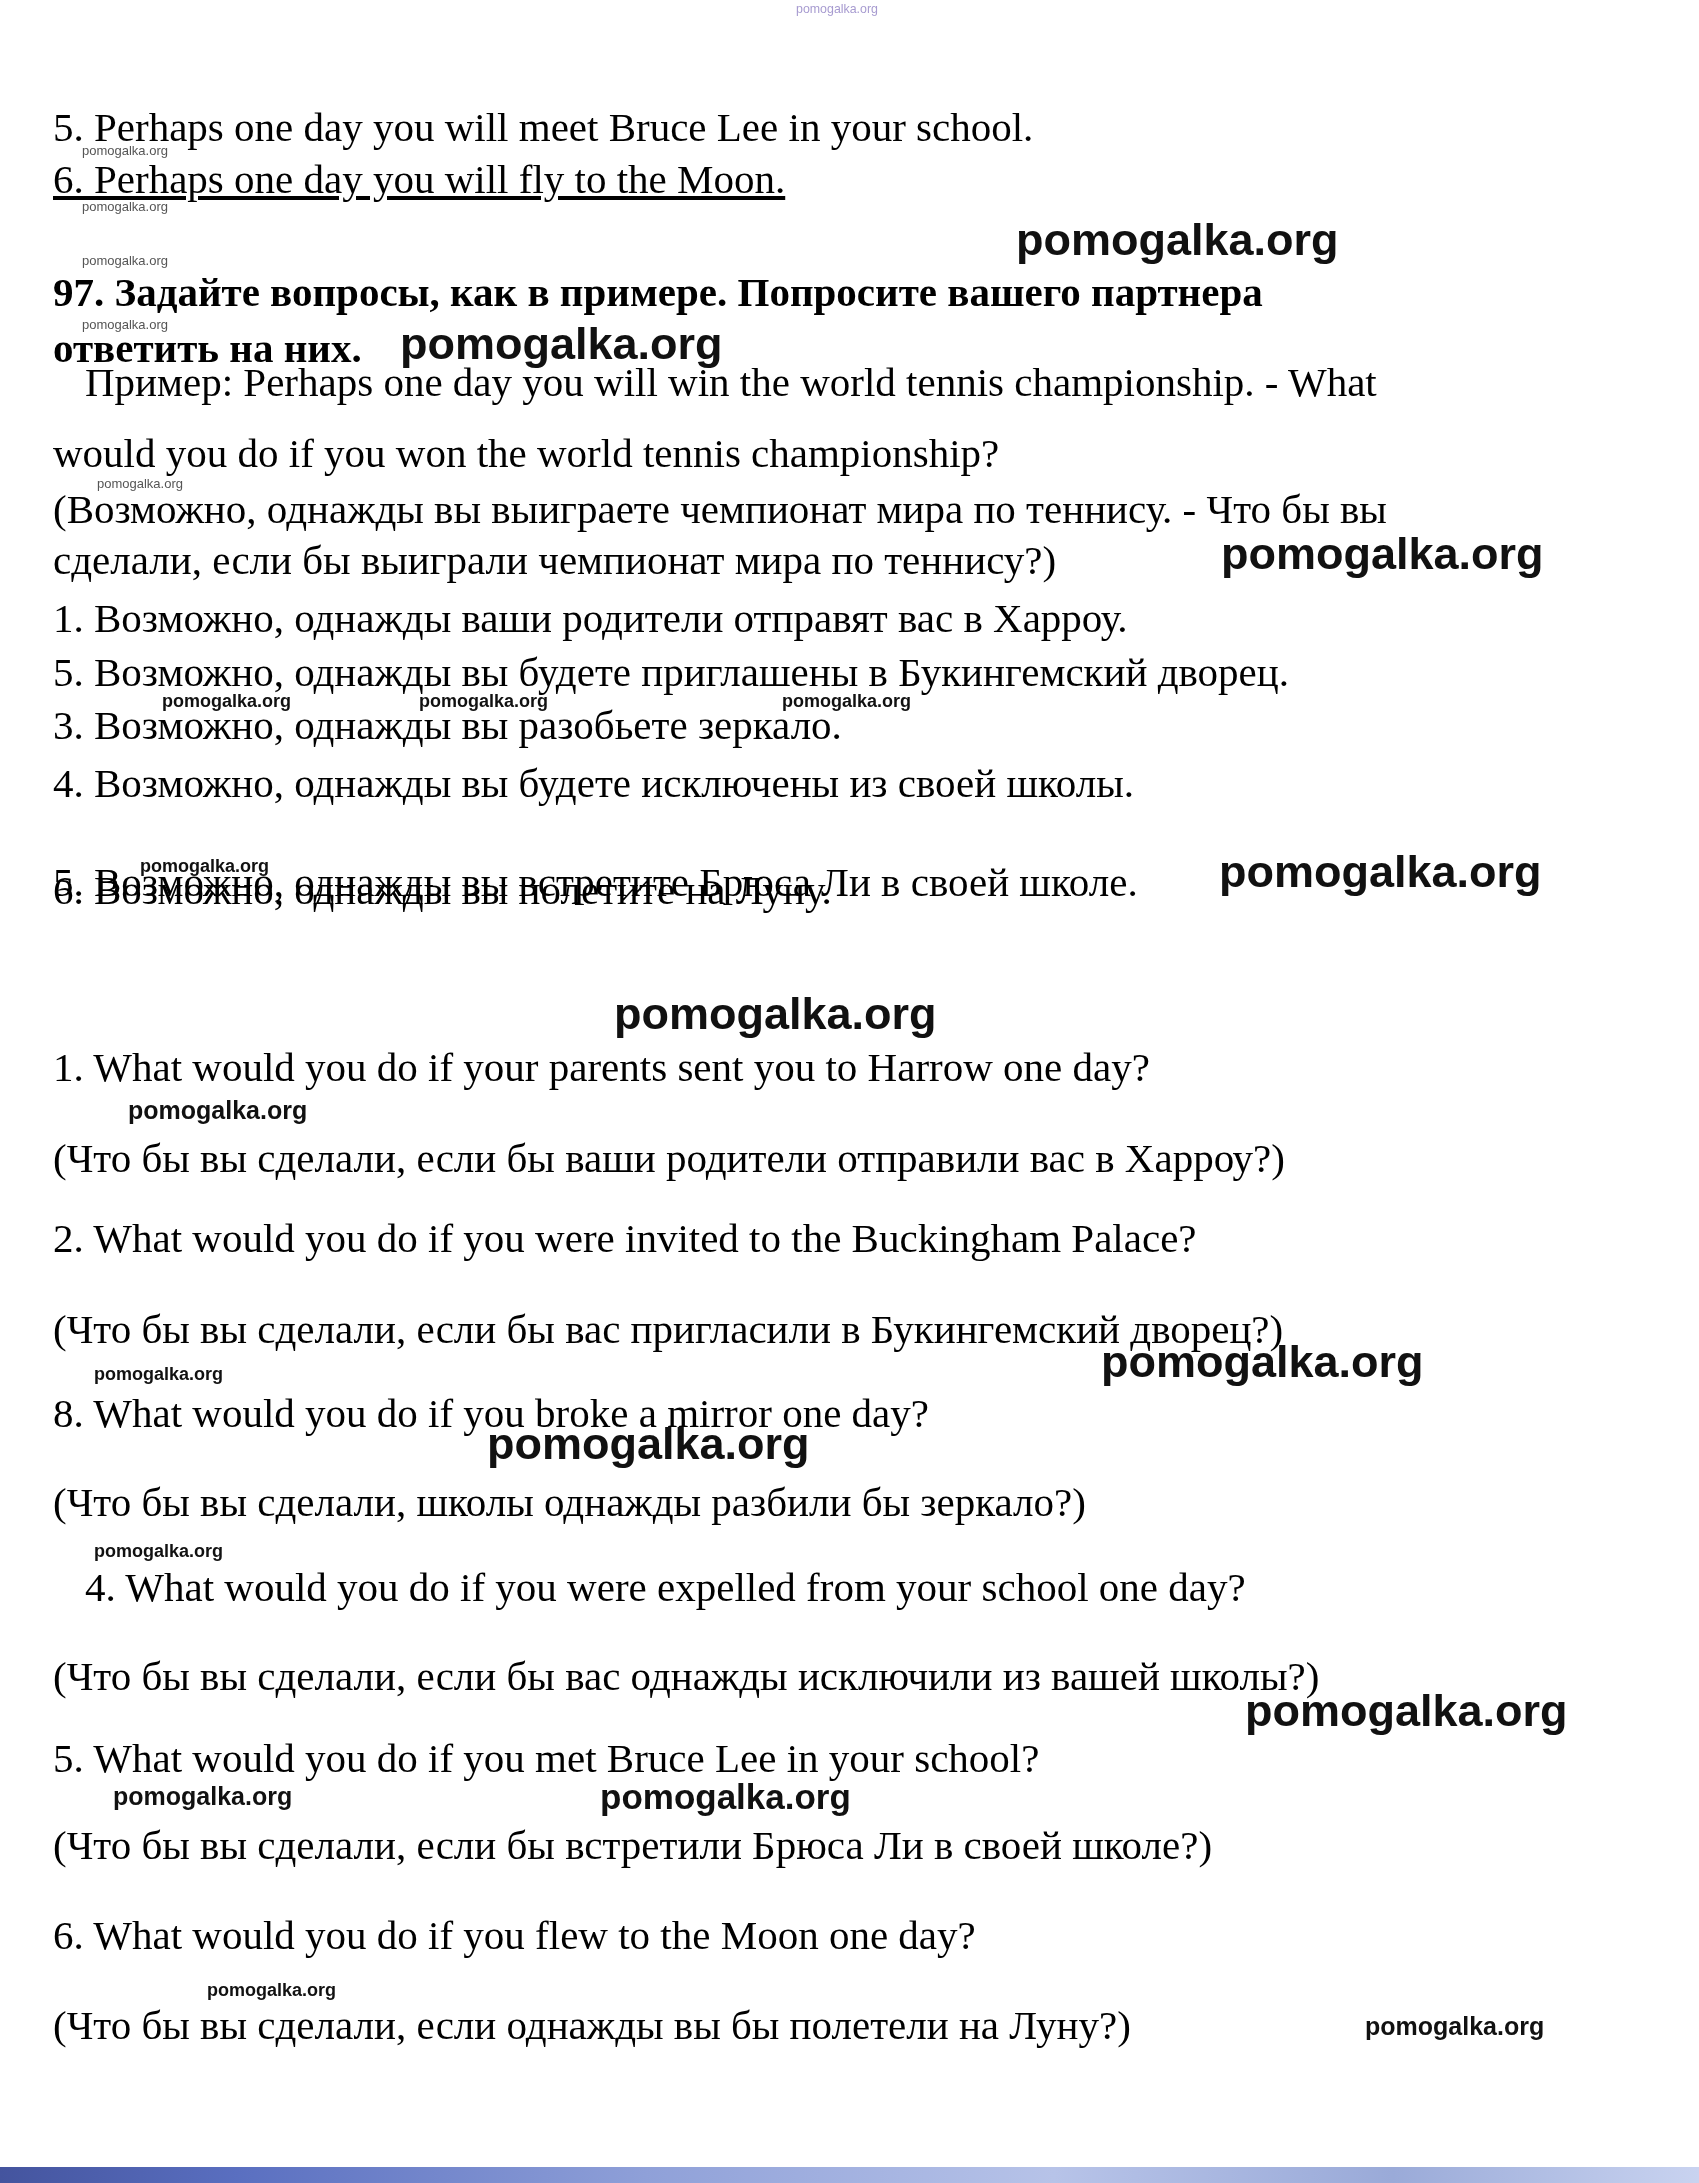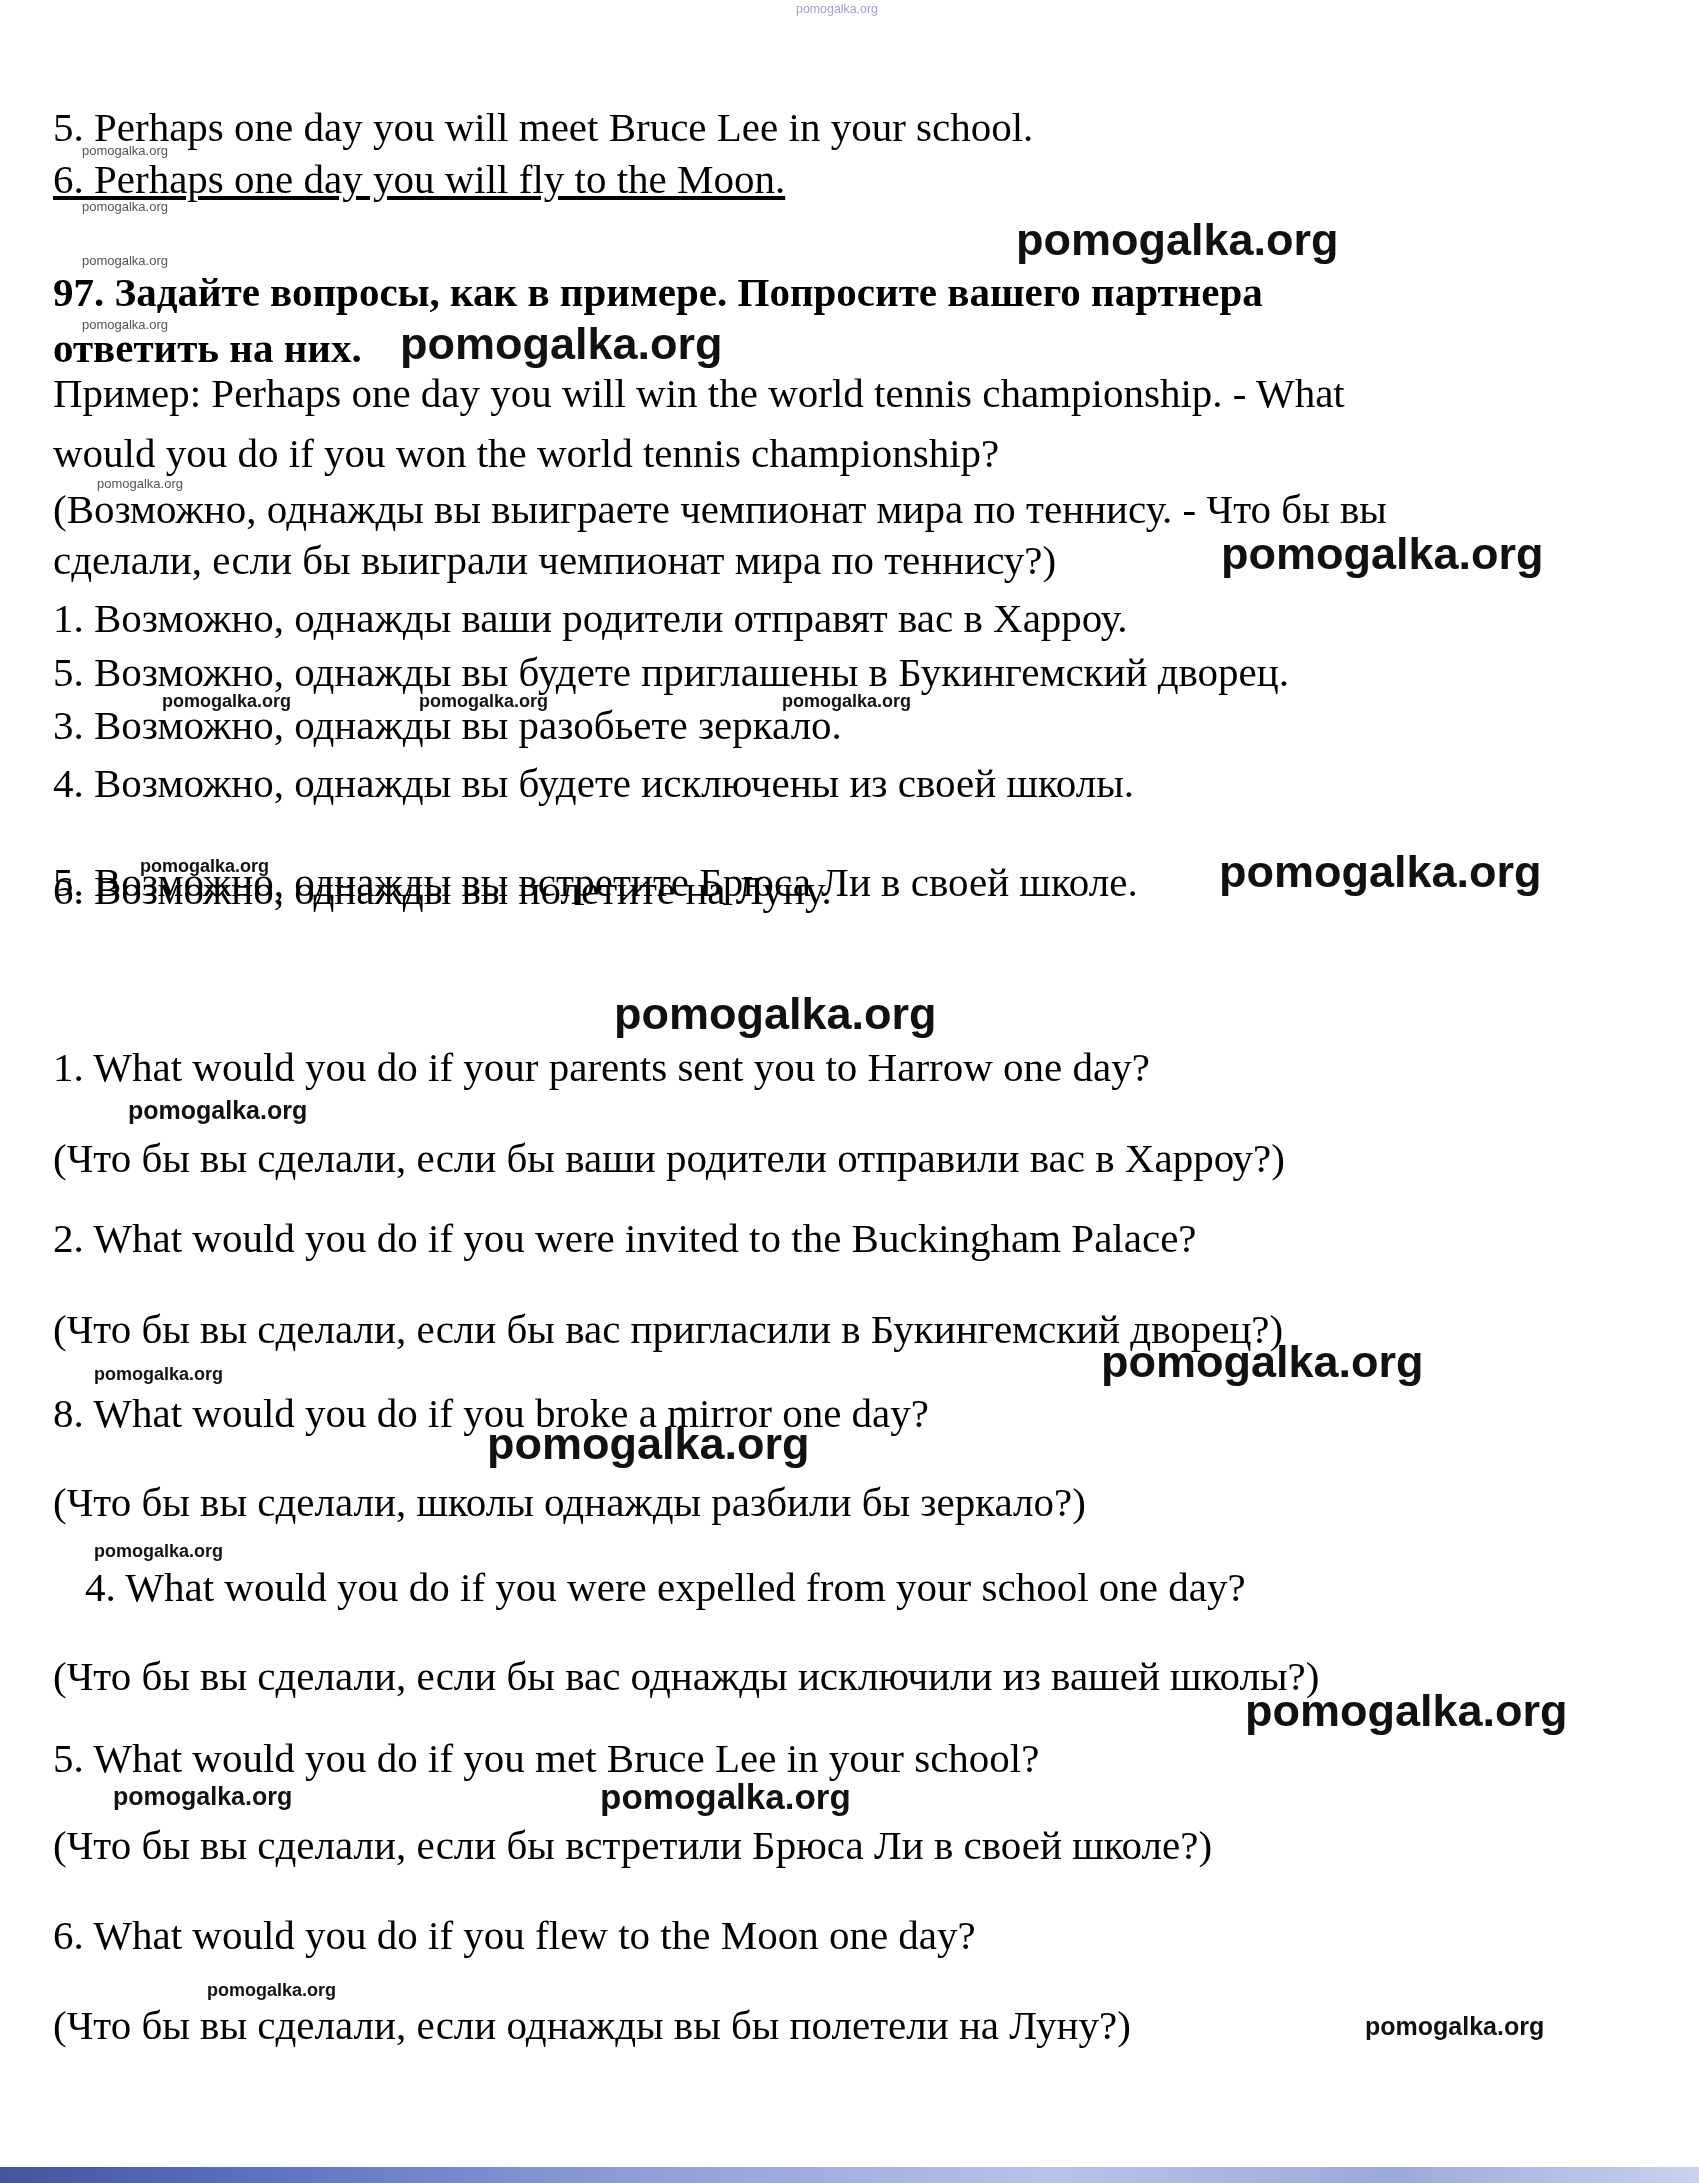--- a/index.html
+++ b/index.html
@@ -59,21 +59,21 @@
   <div class="wm wm-tiny" style="left:82px;top:254px;">pomogalka.org</div>
   <div class="wm wm-tiny" style="left:82px;top:318px;">pomogalka.org</div>
   <div class="wm wm-tiny" style="left:97px;top:477px;">pomogalka.org</div>
 
   <div class="wm wm-xl" style="left:1016px;top:216px;">pomogalka.org</div>
 
   <div class="line bold" style="top:266px;">97. Задайте вопросы, как в примере. Попросите вашего партнера</div>
   <div class="line bold" style="top:322px;">ответить на них.</div>
   <div class="wm wm-xl" style="left:400px;top:320px;">pomogalka.org</div>
 
-  <div class="line" style="top:367px;">Пример: Perhaps one day you will win the world tennis championship. - What</div>
+  <div class="line" style="top:356px;margin-left:32px;">Пример: Perhaps one day you will win the world tennis championship. - What</div>
   <div class="line" style="top:427px;">would you do if you won the world tennis championship?</div>
   <div class="line" style="top:483px;">(Возможно, однажды вы выиграете чемпионат мира по теннису. - Что бы вы</div>
   <div class="line" style="top:534px;">сделали, если бы выиграли чемпионат мира по теннису?)</div>
   <div class="wm wm-xl" style="left:1221px;top:530px;">pomogalka.org</div>
 
   <div class="line" style="top:592px;">1. Возможно, однажды ваши родители отправят вас в Харроу.</div>
   <div class="line" style="top:646px;">5. Возможно, однажды вы будете приглашены в Букингемский дворец.</div>
   <div class="wm wm-sm" style="left:162px;top:691px;">pomogalka.org</div>
   <div class="wm wm-sm" style="left:419px;top:691px;">pomogalka.org</div>
   <div class="wm wm-sm" style="left:782px;top:691px;">pomogalka.org</div>

